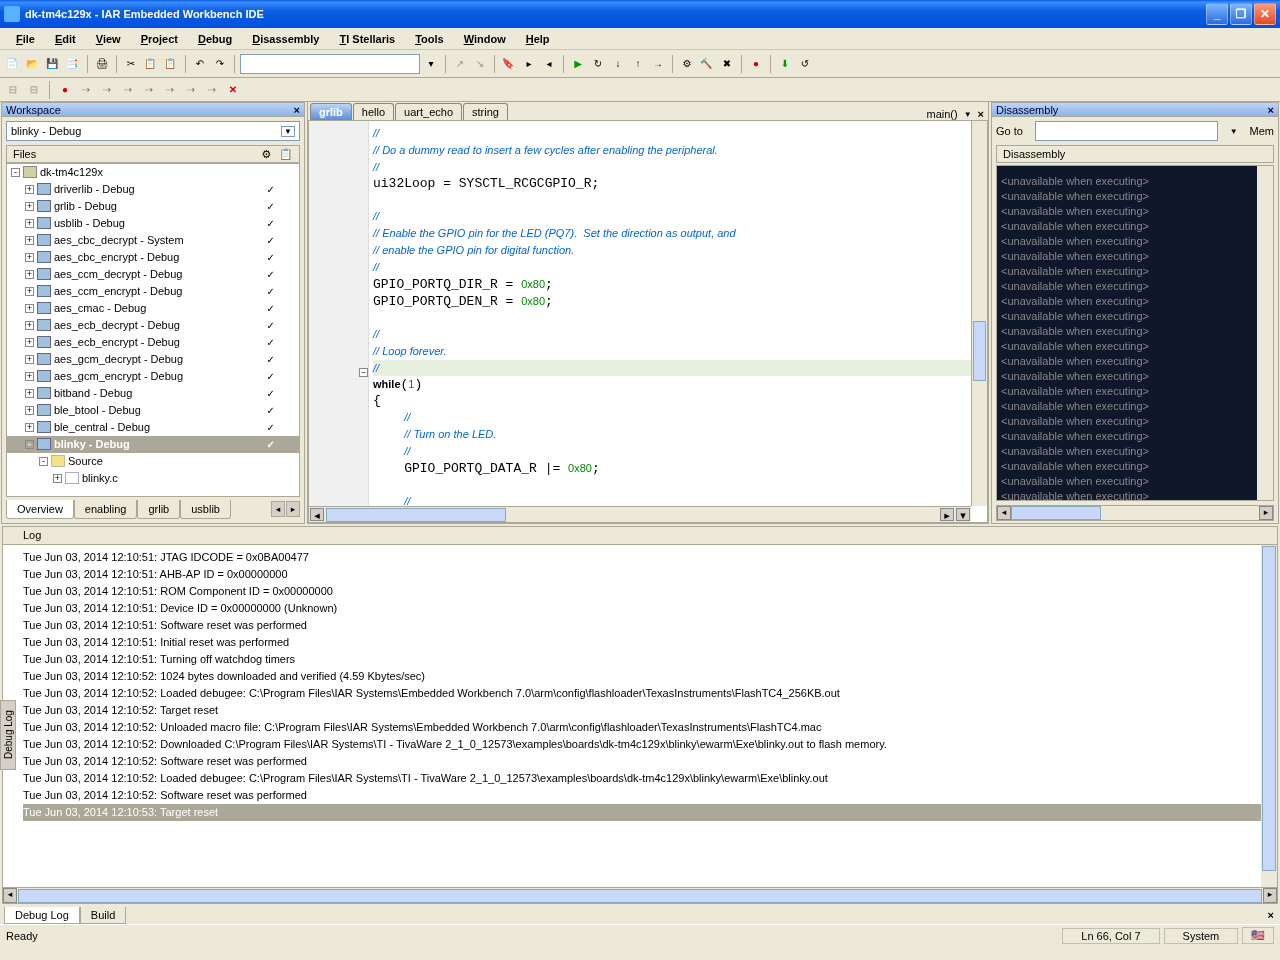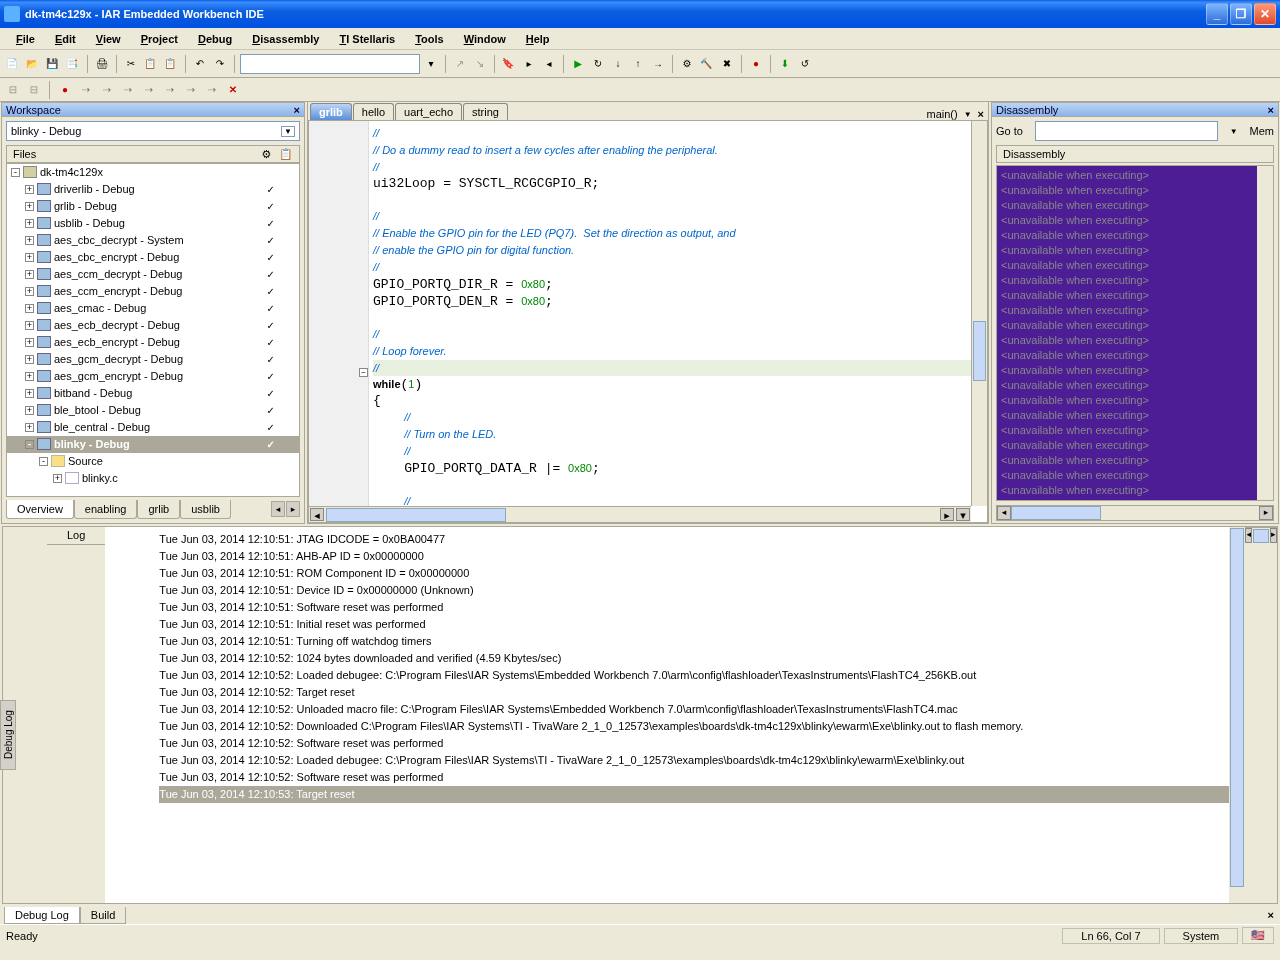--- a/index.html
+++ b/index.html
@@ -56,27 +56,27 @@
 .nm{color:#008800;}
 .hl{background:#e8f0e0;display:block;}
 .ed-sb{position:absolute;right:0;top:0;bottom:16px;width:16px;background:#ece9d8;border-left:1px solid #aca899;}
 .ed-sb .th{position:absolute;left:1px;right:1px;background:#c8d8f8;border:1px solid #8ab;}
 .ed-hsb{position:absolute;left:0;right:16px;bottom:0;height:16px;background:#ece9d8;border-top:1px solid #aca899;display:flex;}
 .ed-hsb .hth{height:14px;background:#c8d8f8;border:1px solid #8ab;margin:1px;}
 .dis{width:288px;}
 .dis-top{display:flex;align-items:center;padding:4px;gap:12px;height:28px;}
 .dis-top input{flex:1;height:20px;border:1px solid #7f9db9;}
 .dis-hdr{background:#ece9d8;border:1px solid #aca899;margin:0 4px;padding:2px 6px;font-size:11px;}
-.dis-body{flex:1;background:#4c1d95;border:1px solid #aca899;margin:2px 4px 4px;overflow:hidden;font-family:"Courier New",monospace;font-size:12px;line-height:15px;padding:2px 4px;color:#888;position:relative;}
+.dis-body{flex:1;background:#0f172a;border:1px solid #aca899;margin:2px 4px 4px;overflow:hidden;font-family:"Courier New",monospace;font-size:12px;line-height:15px;padding:8px 4px;color:#888;position:relative;}
 .dis-body .sb{position:absolute;right:0;top:0;bottom:0;width:16px;background:#ece9d8;}
 .dis-hsb{height:16px;margin:0 4px 2px;background:#ece9d8;border:1px solid #aca899;display:flex;}
-.log{border:1px solid #aca899;margin:2px;background:#ece9d8;height:378px;display:flex;padding-left:44px;}
+.log{border:1px solid #aca899;margin:2px;background:#ece9d8;height:378px;display:flex;flex-direction:column;}
 .log-hdr{height:18px;border-bottom:1px solid #aca899;padding:2px 20px;background:#ece9d8;}
 .log-body{flex:1;background:#fff;overflow:hidden;font-size:11px;line-height:17px;padding:4px 8px 0 20px;position:relative;}
-.lrow{white-space:nowrap;margin-left:34px;}
+.lrow{white-space:nowrap;}
 .lrow.sel{background:#aca899;color:#fff;}
 .log-sb{position:absolute;right:0;top:0;bottom:0;width:16px;background:#ece9d8;}
 .log-sb .th{position:absolute;left:1px;right:1px;top:1px;bottom:16px;background:#c8d8f8;border:1px solid #8ab;}
 .log-hsb{height:16px;background:#ece9d8;border-top:1px solid #aca899;display:flex;}
 .log-hsb .th{height:14px;width:99%;background:#c8d8f8;border:1px solid #8ab;margin:1px;}
 .btabs{height:18px;display:flex;align-items:center;padding-left:4px;position:relative;}
 .btab{border:1px solid #aca899;border-top:none;padding:2px 10px;background:#ece9d8;font-size:11px;}
 .btab.on{background:#fff;}
 .btabs .x{position:absolute;right:6px;font-weight:bold;}
 .status{height:22px;background:#ece9d8;border-top:1px solid #fff;display:flex;align-items:center;padding:0 6px;font-size:11px;}

